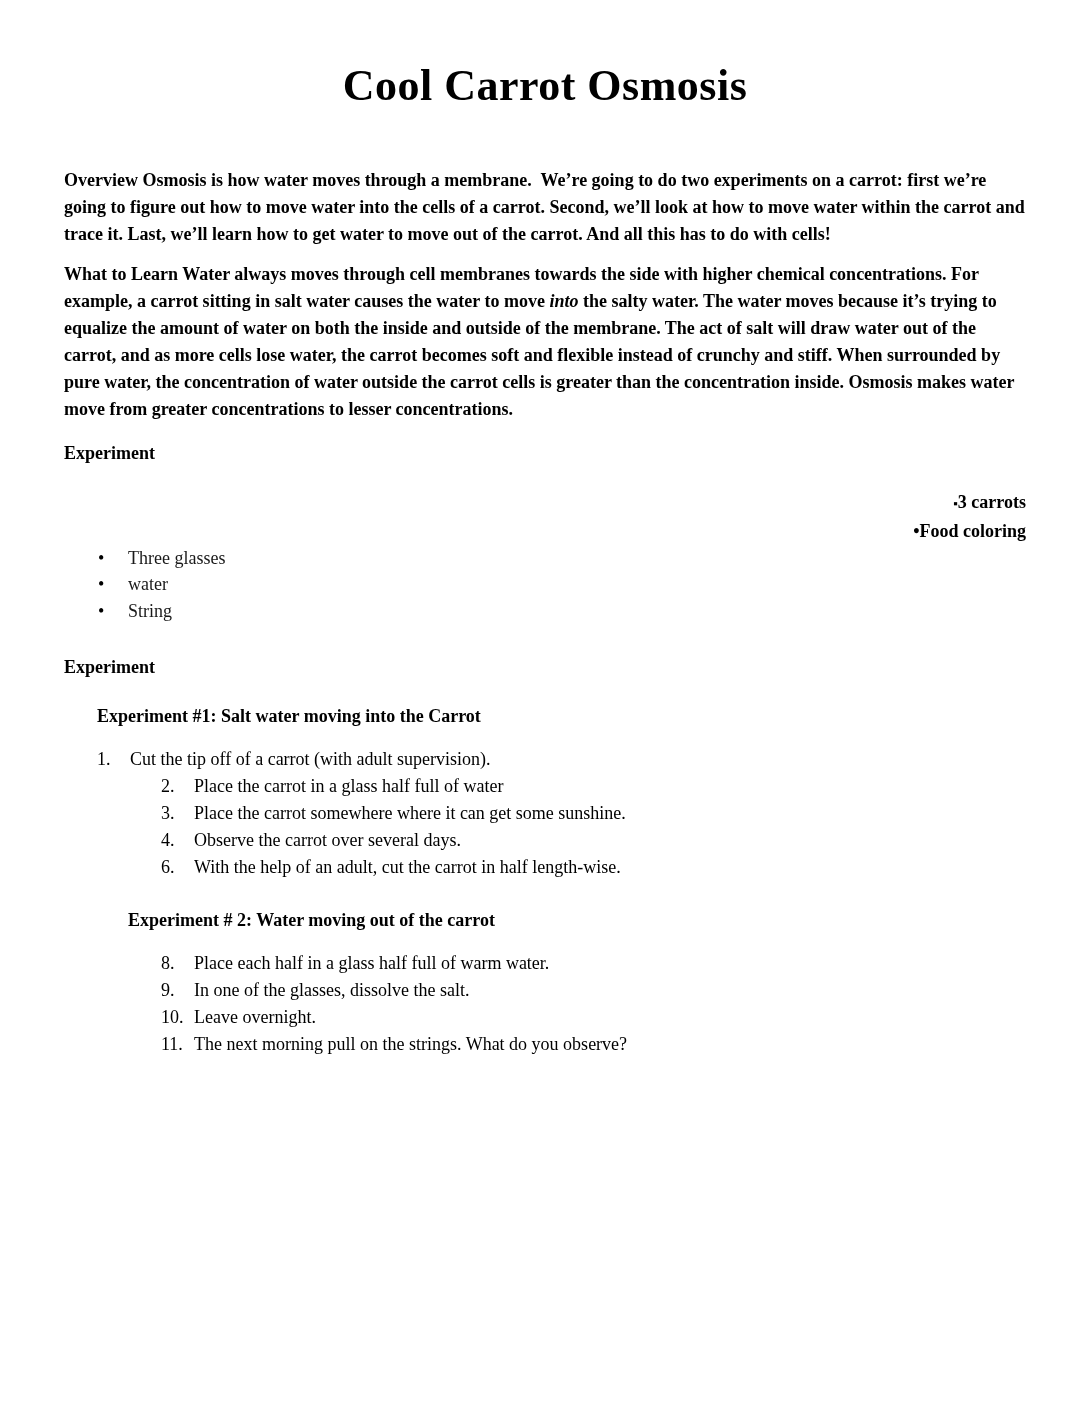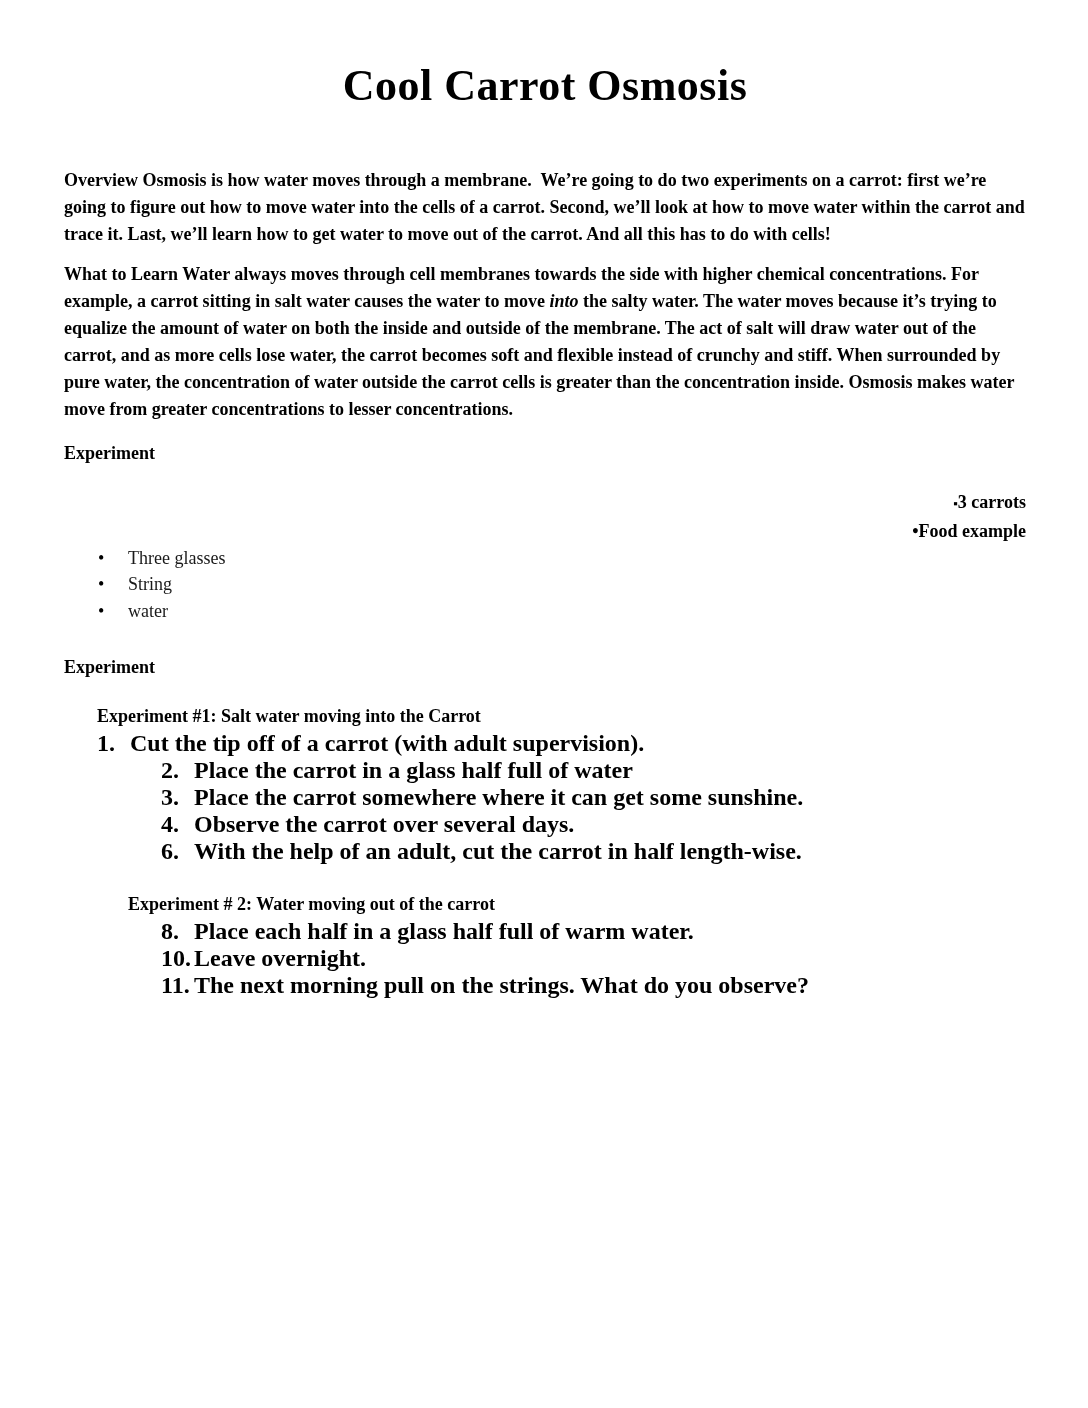--- a/index.html
+++ b/index.html
@@ -64,29 +64,29 @@
     width: 30px;
     color: #000000;
   }
   .mat-item .bullet.square { font-size: 13px; }
   .mat-item .bullet.round  { font-size: 18px; }
   .exp-block { margin: 0; }
   .exp-title {
     font-size: 18px;
     font-weight: 700;
     line-height: 27px;
-    margin: 0;
+    margin: 16px;
   }
   .exp-title.first  { margin-left: 33px; }
   .exp-title.second { margin-left: 64px; }
   .steps { margin: 0; }
   .steps.exp1 { margin-bottom: 26px; }
   .step {
-    font-size: 24px;
-    font-weight: 700;
+    font-size: 18px;
+    font-weight: 400;
     line-height: 27px;
   }
   .step.lvl1 { margin-left: 33px; }
   .step.lvl2 { margin-left: 97px; }
   .step .num {
     display: inline-block;
     width: 33px;
   }
 </style>
 </head>
@@ -97,41 +97,42 @@
   <h1 class="doc-title">Cool Carrot Osmosis</h1>
 
   <p class="para"><span class="lead-label">Overview</span><span> Osmosis is how water moves through a membrane.&nbsp; We’re going to do two experiments on a carrot: first we’re going to figure out how to move water into the cells of a carrot. Second, we’ll look at how to move water within the carrot and trace it. Last, we’ll learn how to get water to move out of the carrot. And all this has to do with cells!</span></p>
 
   <p class="para learn"><span class="lead-label">What to Learn</span><span> Water always moves through cell membranes towards the side with higher chemical concentrations. For example, a carrot sitting in salt water causes the water to move </span><span class="italic-word">into</span><span> the salty water. The water moves because it’s trying to equalize the amount of water on both the inside and outside of the membrane. The act of salt will draw water out of the carrot, and as more cells lose water, the carrot becomes soft and flexible instead of crunchy and stiff. When surrounded by pure water, the concentration of water outside the carrot cells is greater than the concentration inside. Osmosis makes water move from greater concentrations to lesser concentrations.</span></p>
 
   <div class="section-heading">Experiment</div>
 
   <div class="materials-list">
       <div class="mat-item bold"><span class="bullet square">▪</span><span>3 carrots</span></div>
-      <div class="mat-item bold"><span class="bullet round">•</span><span>Food example</span></div>
+      <div class="mat-item bold"><span class="bullet round">•</span><span>Food coloring</span></div>
       <div class="mat-item"><span class="bullet round">•</span><span>Three glasses</span></div>
+      <div class="mat-item"><span class="bullet round">•</span><span>water</span></div>
       <div class="mat-item"><span class="bullet round">•</span><span>String</span></div>
-      <div class="mat-item"><span class="bullet round">•</span><span>water</span></div>
     </div>
 
   <div class="section-heading experiment">Experiment</div>
 
   <div class="exp-block">
     <div class="exp-title first">Experiment #1: Salt water moving into the Carrot</div>
     <div class="steps exp1">
         <div class="step lvl1"><span class="num">1.</span><span>Cut the tip off of a carrot (with adult supervision).</span></div>
         <div class="step lvl2"><span class="num">2.</span><span>Place the carrot in a glass half full of water</span></div>
         <div class="step lvl2"><span class="num">3.</span><span>Place the carrot somewhere where it can get some sunshine.</span></div>
         <div class="step lvl2"><span class="num">4.</span><span>Observe the carrot over several days.</span></div>
         <div class="step lvl2"><span class="num">6.</span><span>With the help of an adult, cut the carrot in half length-wise.</span></div>
       </div>
   </div>
 
   <div class="exp-block">
     <div class="exp-title second">Experiment # 2: Water moving out of the carrot</div>
     <div class="steps exp2">
         <div class="step lvl2"><span class="num">8.</span><span>Place each half in a glass half full of warm water.</span></div>
+        <div class="step lvl2"><span class="num">9.</span><span>In one of the glasses, dissolve the salt.</span></div>
         <div class="step lvl2"><span class="num">10.</span><span>Leave overnight.</span></div>
         <div class="step lvl2"><span class="num">11.</span><span>The next morning pull on the strings. What do you observe?</span></div>
       </div>
   </div>
 
 </div>
 
 </body></html>

